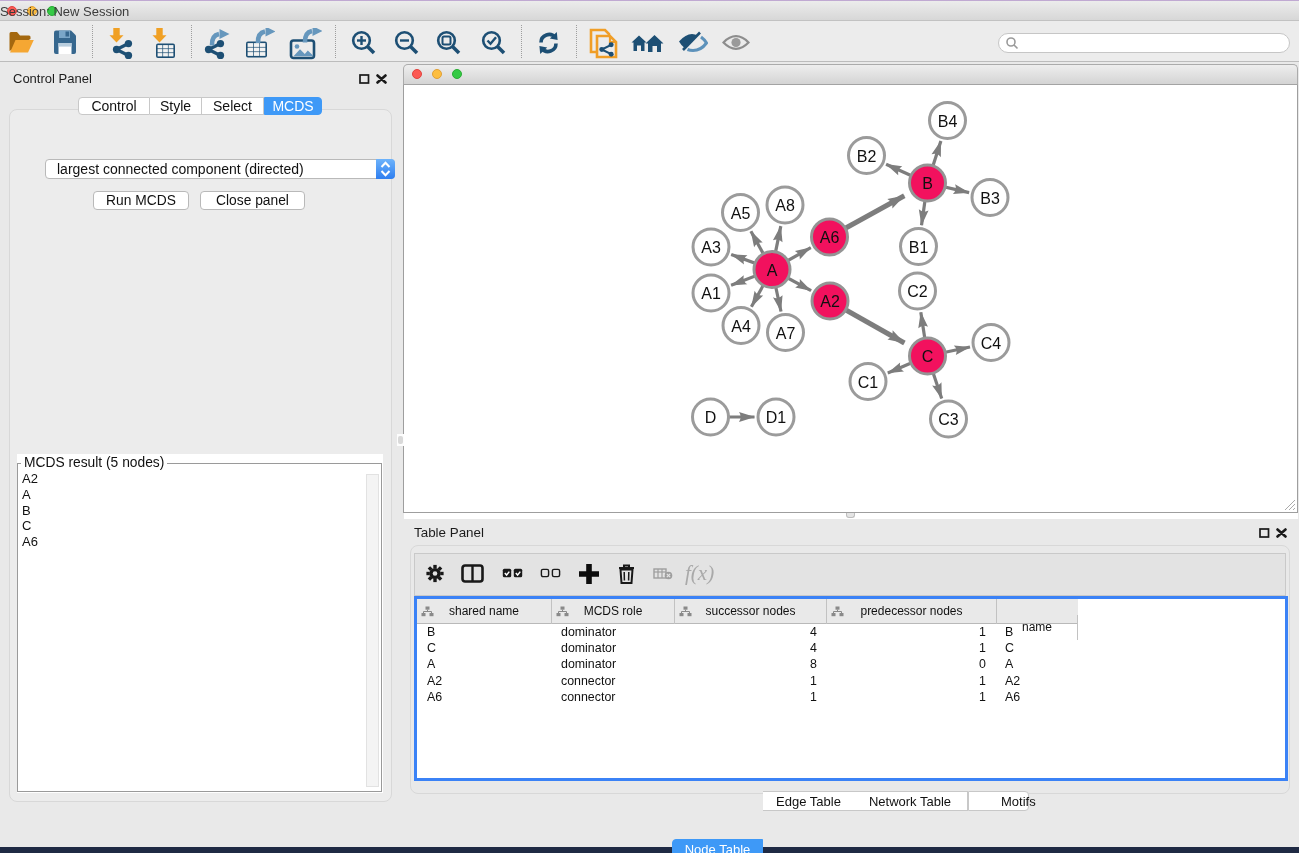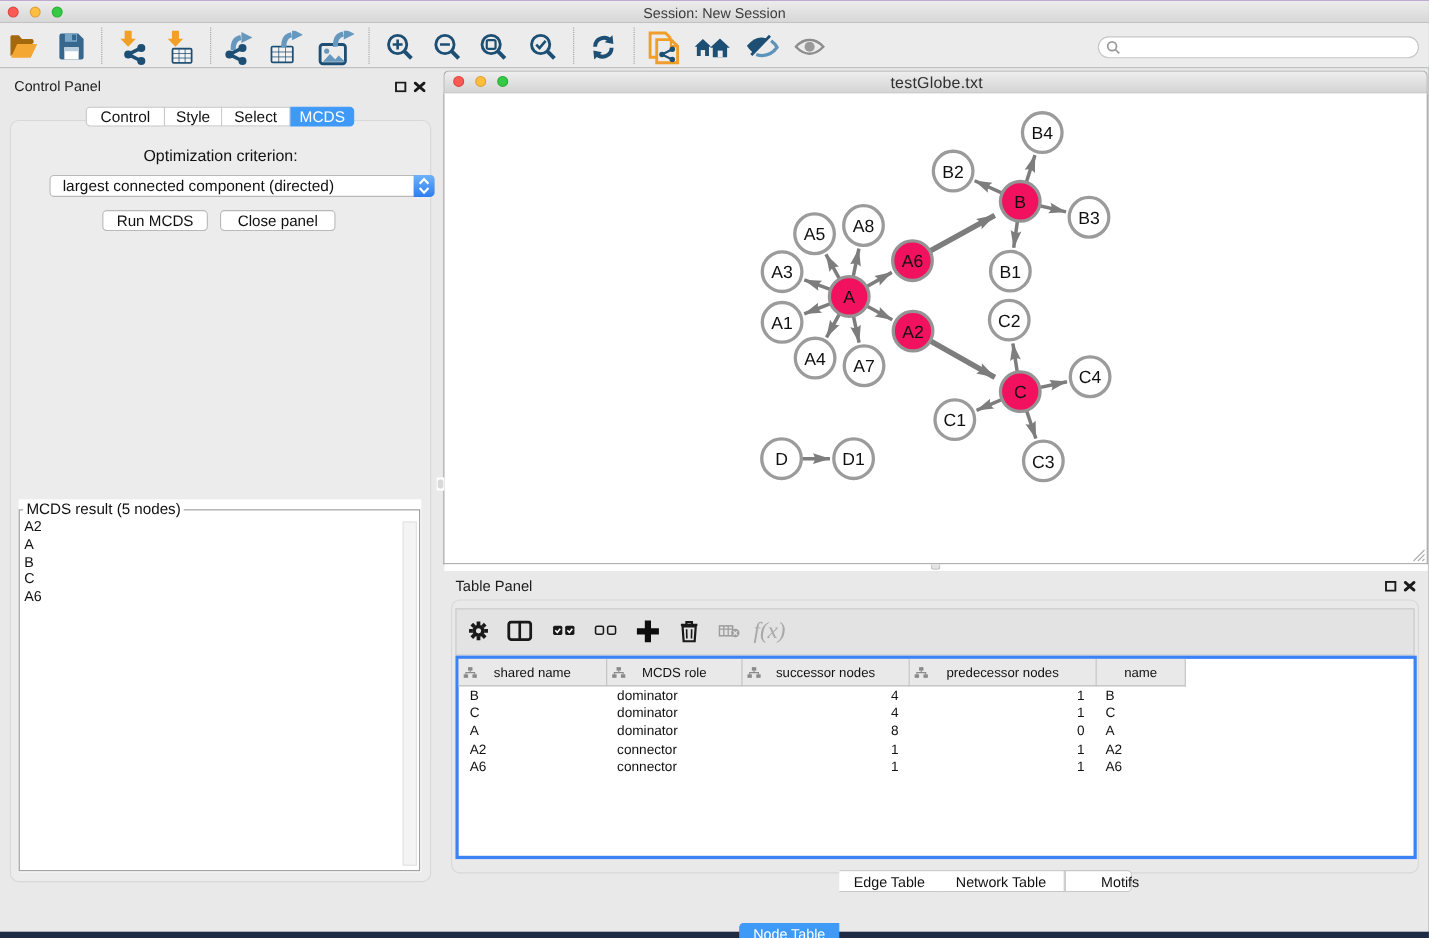--- a/index.html
+++ b/index.html
@@ -6,21 +6,21 @@
 body { -webkit-font-smoothing:antialiased; font-family:"Liberation Sans", sans-serif; background:#1f2a44; position:relative; }
 .abs { position:absolute; }
 #app { position:absolute; left:0; top:0; width:1299px; height:847px; background:#e9e9e9; }
 #topline { position:absolute; left:0; top:0; width:1299px; height:1px; background:#c0a9d2; }
 #titlebar { position:absolute; left:0; top:1px; width:1299px; height:20px;
   background:linear-gradient(#ececec,#d7d7d7); border-bottom:1px solid #c2c2c2; }
 .tl { position:absolute; top:5px; width:10px; height:10px; border-radius:50%; }
 #titlebar .t1 { left:7px;  background:#fc5a54; border:1px solid #e1443f; }
 #titlebar .t2 { left:27px; background:#fdbe40; border:1px solid #e0a037; }
 #titlebar .t3 { left:47px; background:#35ca45; border:1px solid #2aad35; }
-#title { position:absolute; top:3px; left:0; width:1299px; text-align:center;
+#title { position:absolute; top:3px; left:0; width:1299px; 
   font-size:13px; color:#3c3c3c; }
 #toolbar { position:absolute; left:0; top:21px; width:1299px; height:41px;
   background:#ececec; border-bottom:1px solid #bcbcbc; }
 .sep { position:absolute; top:4px; height:33px; width:0;
   border-left:1px dotted #9e9e9e; }
 .ticon { position:absolute; }
 #searchbox { position:absolute; left:998px; top:12px; width:292px; height:20px;
   background:#fff; border:1px solid #c6c6c6; border-radius:10px; }
 
 #cp-title { position:absolute; left:13px; top:71px; font-size:13px; color:#1c1c1c; }
@@ -227,21 +227,20 @@
       <rect x="1" y="1" width="8.5" height="8" fill="none" stroke="#1a1a1a" stroke-width="1.7"></rect>
     </svg>
     <svg class="abs" style="left:376px;top:74px;" width="11" height="10" viewBox="0 0 11 10">
       <path d="M1.5,1.5 L9.5,8.5 M9.5,1.5 L1.5,8.5" stroke="#1a1a1a" stroke-width="2.6" stroke-linecap="round"></path>
     </svg>
   <div id="cp-box"></div>
   <div class="tab" style="left:78px; width:72px; border-radius:4px 0 0 4px;">Control</div>
   <div class="tab" style="left:150px; width:52px; border-left:none;">Style</div>
   <div class="tab" style="left:202px; width:62px; border-left:none;">Select</div>
   <div class="tab tabsel" style="left:264px; width:58px; border-radius:0 4px 4px 0;">MCDS</div>
-  <div class="abs" style="left:9px; top:134px; width:383px; text-align:center; font-size:14.5px; color:#111;">Optimization criterion:</div>
   <div id="dd">largest connected component (directed)<div class="cap">
         <svg style="position:absolute;left:3px;top:2px;" width="13" height="16" viewBox="0 0 13 16">
           <path d="M2.5,6 L6.5,1.8 L10.5,6" stroke="#fff" stroke-width="2" fill="none"></path>
           <path d="M2.5,10 L6.5,14.2 L10.5,10" stroke="#fff" stroke-width="2" fill="none"></path>
         </svg>
       </div></div>
   <div class="btn" style="left:93px; width:96px;">Run MCDS</div>
   <div class="btn" style="left:200px; width:105px;">Close panel</div>
   <div id="resultbox">
     <div id="resultborder"></div>
@@ -252,21 +251,20 @@
     <div class="ritem" style="top:64px;">C</div>
     <div class="ritem" style="top:80px;">A6</div>
     <div id="resultscroll"></div>
   </div>
 
   <div id="netwin">
     <div id="nw-titlebar">
       <div class="tl t1"></div>
         <div class="tl t2"></div>
         <div class="tl t3"></div>
-      <div id="nw-title">testGlobe.txt</div>
     </div>
     <div id="canvas">
       <svg width="893" height="426" viewBox="0 0 893 426" style="position:absolute;left:0;top:0;">
 <defs>
 <marker id="ah" markerWidth="18" markerHeight="12" refX="16" refY="5.8" orient="auto" markerUnits="userSpaceOnUse">
  <path d="M0.5,0.9 L16.5,5.8 L0.5,10.7 Q4,5.8 0.5,0.9 Z" fill="#7d7d7d"></path>
 </marker>
 <marker id="ah2" markerWidth="19" markerHeight="13" refX="17" refY="6.5" orient="auto" markerUnits="userSpaceOnUse">
  <path d="M0.5,1.2 L17.5,6.5 L0.5,11.8 Q4.2,6.5 0.5,1.2 Z" fill="#7d7d7d"></path>
 </marker>
@@ -416,21 +414,21 @@
             <rect x="0.5" y="7" width="4" height="3.2" fill="#8a8a8a"></rect>
             <rect x="8.5" y="7" width="4" height="3.2" fill="#8a8a8a"></rect>
             <path d="M6.5,3.7 V5.5 M2.5,7 V5.5 H10.5 V7" stroke="#8a8a8a" stroke-width="1" fill="none"></path>
           </svg>successor nodes</div>
 <div class="hcell" style="left:410px;width:170px;"><svg style="position:absolute;left:4px;top:7px;" width="13" height="11" viewBox="0 0 13 11">
             <rect x="4.5" y="0.5" width="4" height="3.2" fill="#8a8a8a"></rect>
             <rect x="0.5" y="7" width="4" height="3.2" fill="#8a8a8a"></rect>
             <rect x="8.5" y="7" width="4" height="3.2" fill="#8a8a8a"></rect>
             <path d="M6.5,3.7 V5.5 M2.5,7 V5.5 H10.5 V7" stroke="#8a8a8a" stroke-width="1" fill="none"></path>
           </svg>predecessor nodes</div>
-<div class="hcell" style="left:580px;width:81px;">name</div>
+<div class="hcell" style="left:580px;width:81px;margin-top:16px;">name</div>
     </div>
     <div class="trow" style="left:10px;top:26px;">B</div>
 <div class="trow" style="left:144px;top:26px;">dominator</div>
 <div class="trow" style="left:258px;top:26px;width:142px;text-align:right;">4</div>
 <div class="trow" style="left:410px;top:26px;width:159px;text-align:right;">1</div>
 <div class="trow" style="left:588px;top:26px;">B</div>
 <div class="trow" style="left:10px;top:42px;">C</div>
 <div class="trow" style="left:144px;top:42px;">dominator</div>
 <div class="trow" style="left:258px;top:42px;width:142px;text-align:right;">4</div>
 <div class="trow" style="left:410px;top:42px;width:159px;text-align:right;">1</div>

